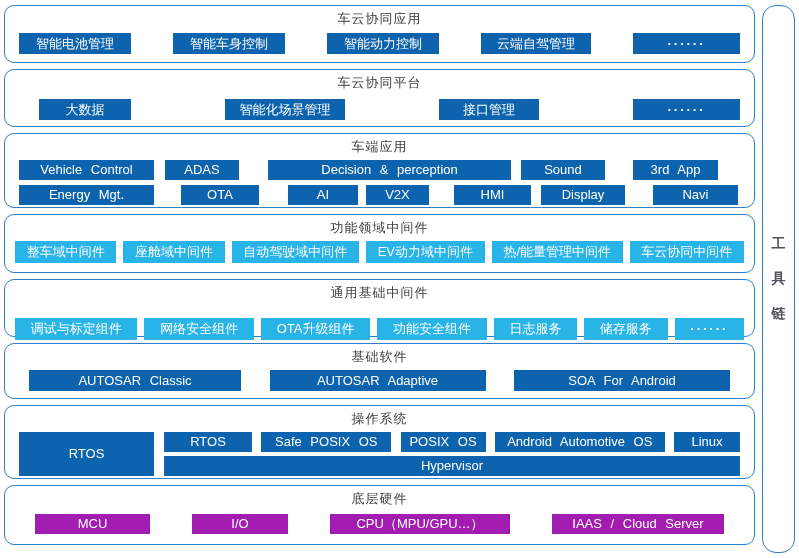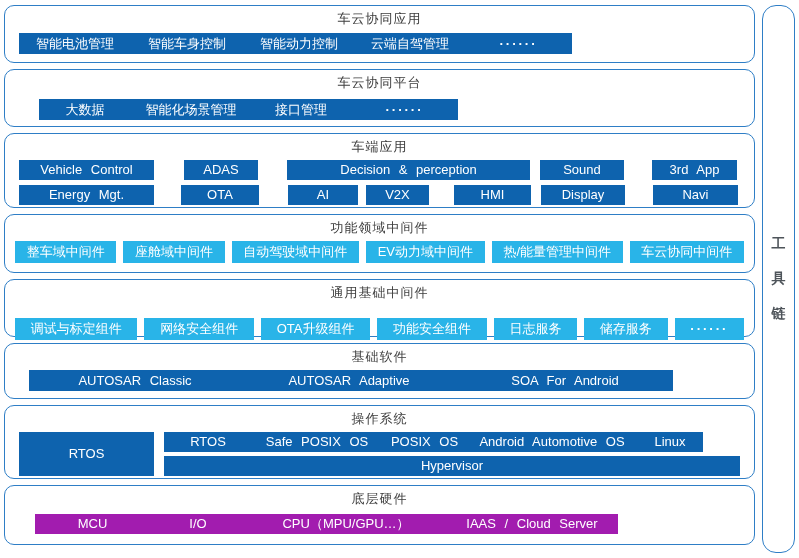--- a/index.html
+++ b/index.html
@@ -2,21 +2,21 @@
 <html><head>
 <meta charset="utf-8">
 <style>
   * { margin:0; padding:0; box-sizing:border-box; }
   body { font-family: "Liberation Sans", "DejaVu Sans", sans-serif; background:#ffffff; }
   .stage { position:relative; width:799px; height:558px; background:#ffffff; overflow:hidden; }
   .main { position:absolute; left:4px; top:5px; width:751px; display:flex; flex-direction:column; gap:6px; }
   .sec { border:1.5px solid #2e7ec6; border-radius:10px; background:#ffffff; }
   .sec-title { text-align:center; font-size:13px; font-weight:normal; color:#3d3d3d; padding-top:4px; letter-spacing:1px; }
   .row { display:flex; padding:0 14px; align-items:center; }
-  .sp { justify-content:flex-start; }
+  .sp { justify-content:space-between; }
   .bx { background:#0e63ae; color:#ffffff; text-align:center; font-size:13px; height:21px; line-height:21px;
         white-space:nowrap; overflow:hidden; }
   .cy { background:#29b4e8; height:22px; line-height:22px; flex:1 1 auto; padding:0 4px; }
   .gy { background:#a21caf; height:20px; line-height:20px; }
   .en { word-spacing:5px; }
   .dots { letter-spacing:2px; font-weight:bold; }
   .os-right { flex:1; display:flex; flex-direction:column; }
   .toolchain { position:absolute; right:4px; top:5px; bottom:5px; width:33px;
                border:1.5px solid #2e7ec6; border-radius:14px; background:#ffffff;
                display:flex; flex-direction:column; align-items:center; justify-content:center; gap:17px; }
@@ -46,21 +46,21 @@
         <div class="bx" style="width:120px">智能化场景管理</div>
         <div class="bx" style="width:100px">接口管理</div>
         <div class="bx dots" style="width:107px">······</div>
       </div>
     </section>
 
     <section class="sec" style="height:75px">
       <div class="sec-title">车端应用</div>
       <div class="row" style="margin-top:4px">
         <div class="bx en" style="width:135px;height:20px;line-height:20px">Vehicle Control</div>
-        <div class="bx en" style="width:74px;height:20px;line-height:20px;margin-left:30px">ADAS</div>
+        <div class="bx en" style="width:74px;height:20px;line-height:20px;margin-left:11px">ADAS</div>
         <div class="bx en" style="width:243px;height:20px;line-height:20px;margin-left:29px">Decision &amp; perception</div>
         <div class="bx en" style="width:84px;height:20px;line-height:20px;margin-left:10px">Sound</div>
         <div class="bx en" style="width:85px;height:20px;line-height:20px;margin-left:28px">3rd App</div>
       </div>
       <div class="row" style="margin-top:5px">
         <div class="bx en" style="width:135px;height:20px;line-height:20px">Energy Mgt.</div>
         <div class="bx en" style="width:78px;height:20px;line-height:20px;margin-left:27px">OTA</div>
         <div class="bx en" style="width:70px;height:20px;line-height:20px;margin-left:29px">AI</div>
         <div class="bx en" style="width:63px;height:20px;line-height:20px;margin-left:8px">V2X</div>
         <div class="bx en" style="width:77px;height:20px;line-height:20px;margin-left:25px">HMI</div>
@@ -118,21 +118,21 @@
           <div class="bx en" style="width:100%;height:20px;line-height:20px;margin-top:4px">Hypervisor</div>
         </div>
       </div>
     </section>
 
     <section class="sec" style="height:60px">
       <div class="sec-title">底层硬件</div>
       <div class="row sp" style="margin-top:6px;padding:0 30px">
         <div class="bx gy en" style="width:115px">MCU</div>
         <div class="bx gy en" style="width:96px">I/O</div>
-        <div class="bx gy en" style="width:200px">CPU（MPU/GPU…）</div>
+        <div class="bx gy en" style="width:180px">CPU（MPU/GPU…）</div>
         <div class="bx gy en" style="width:172px">IAAS / Cloud Server</div>
       </div>
     </section>
 
   </div>
 
   <aside class="toolchain">
     <span>工</span>
     <span>具</span>
     <span>链</span>

